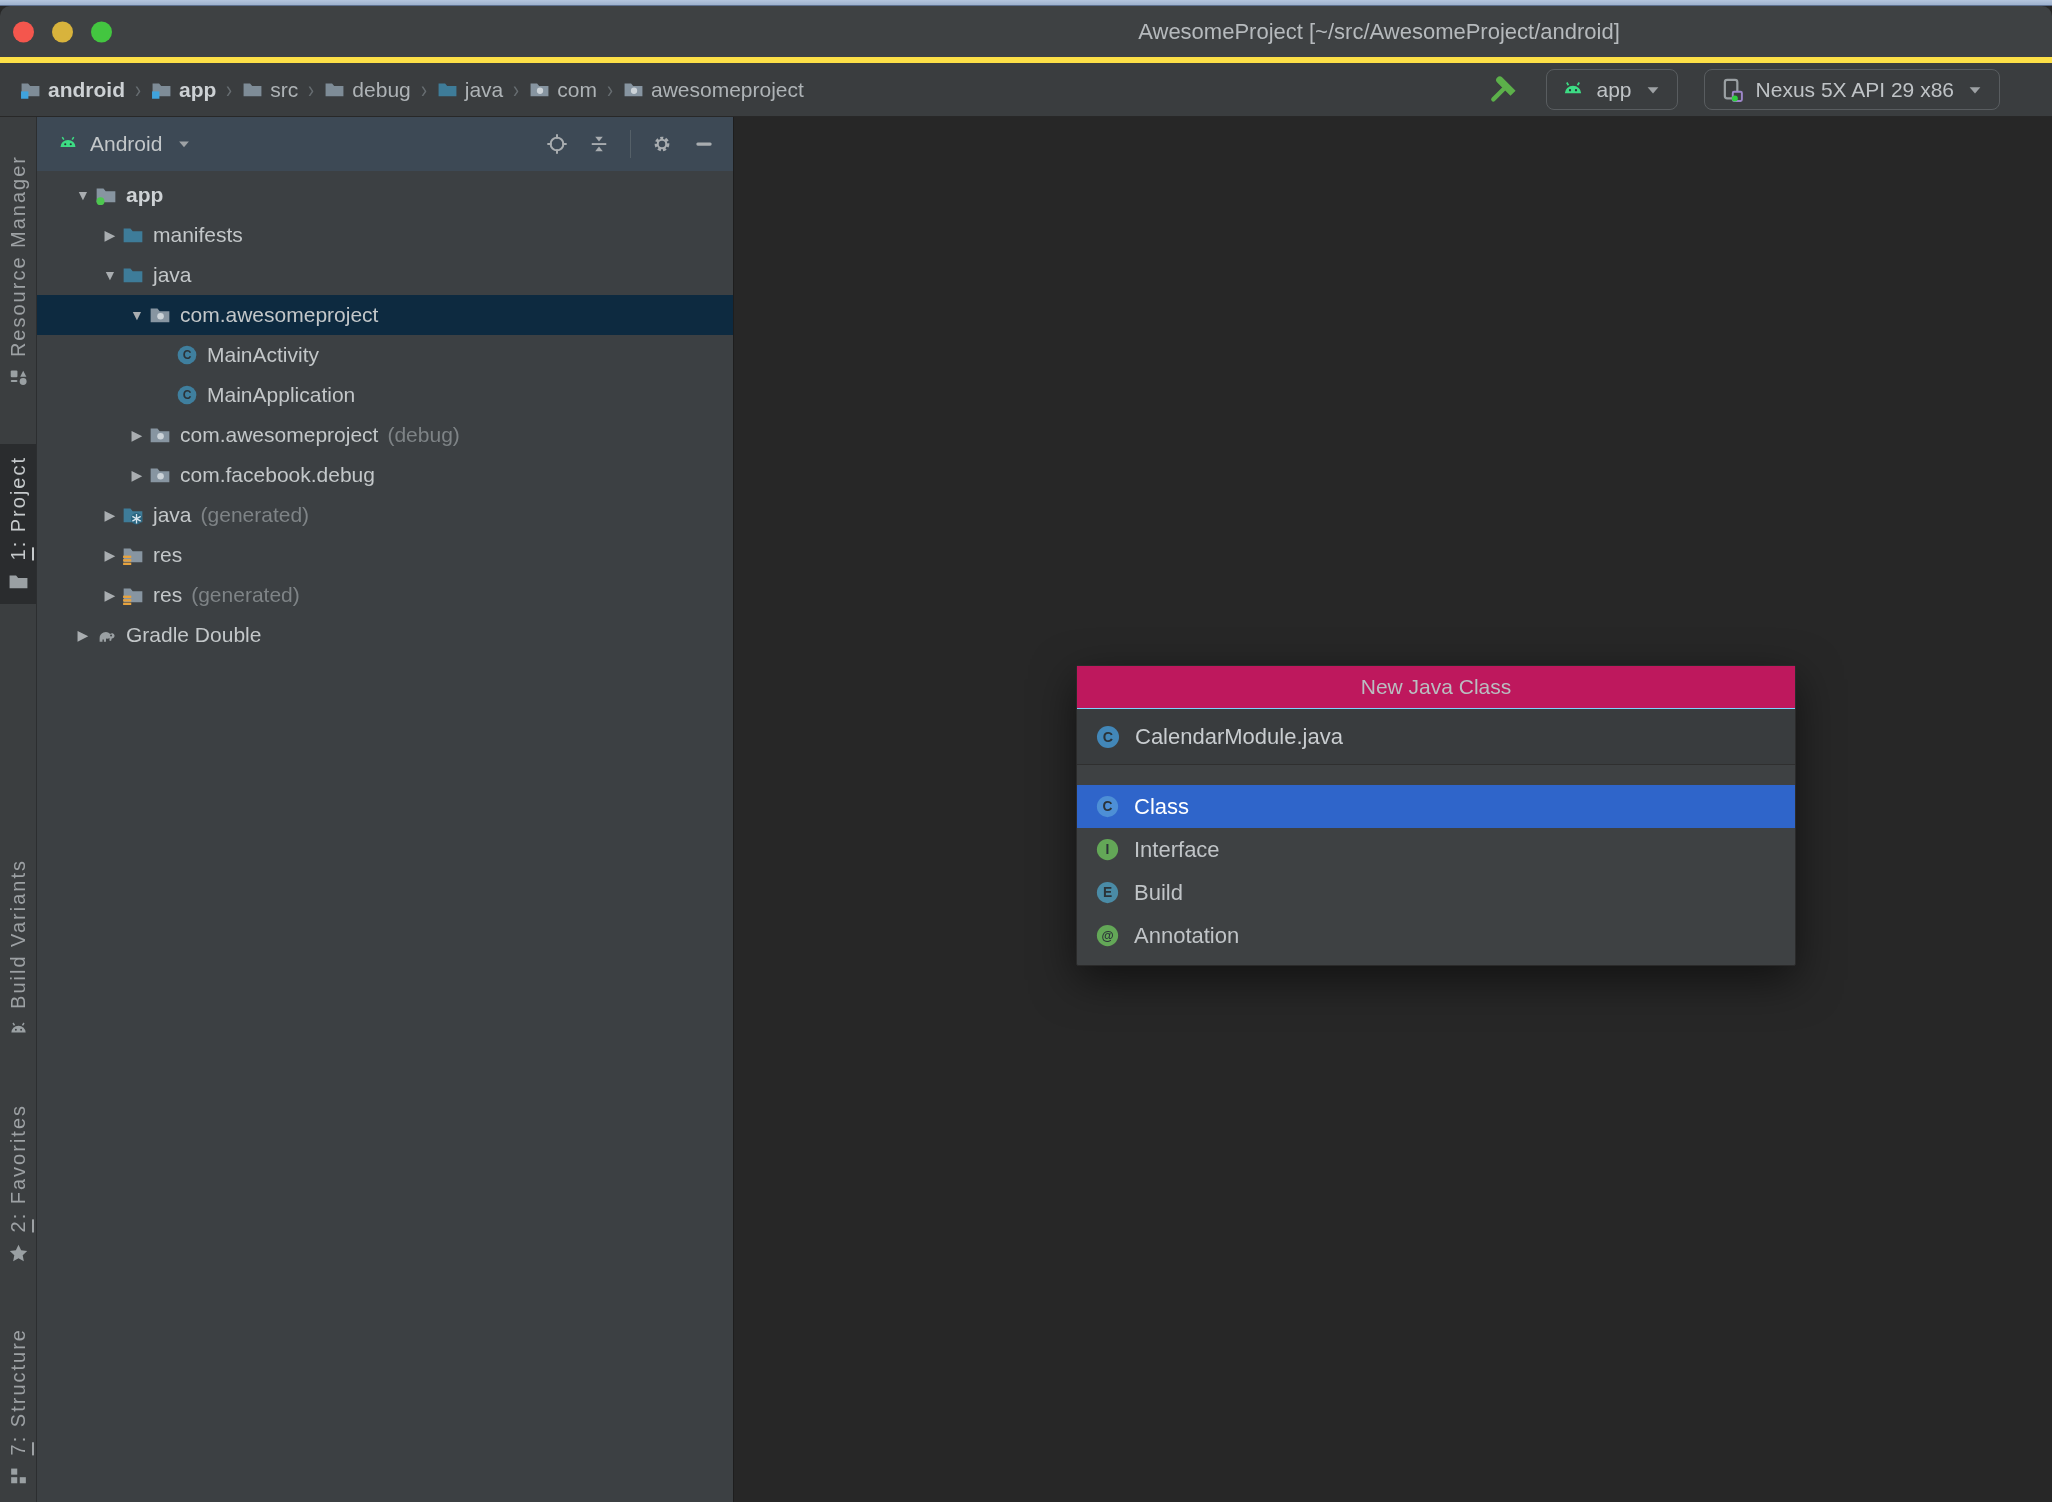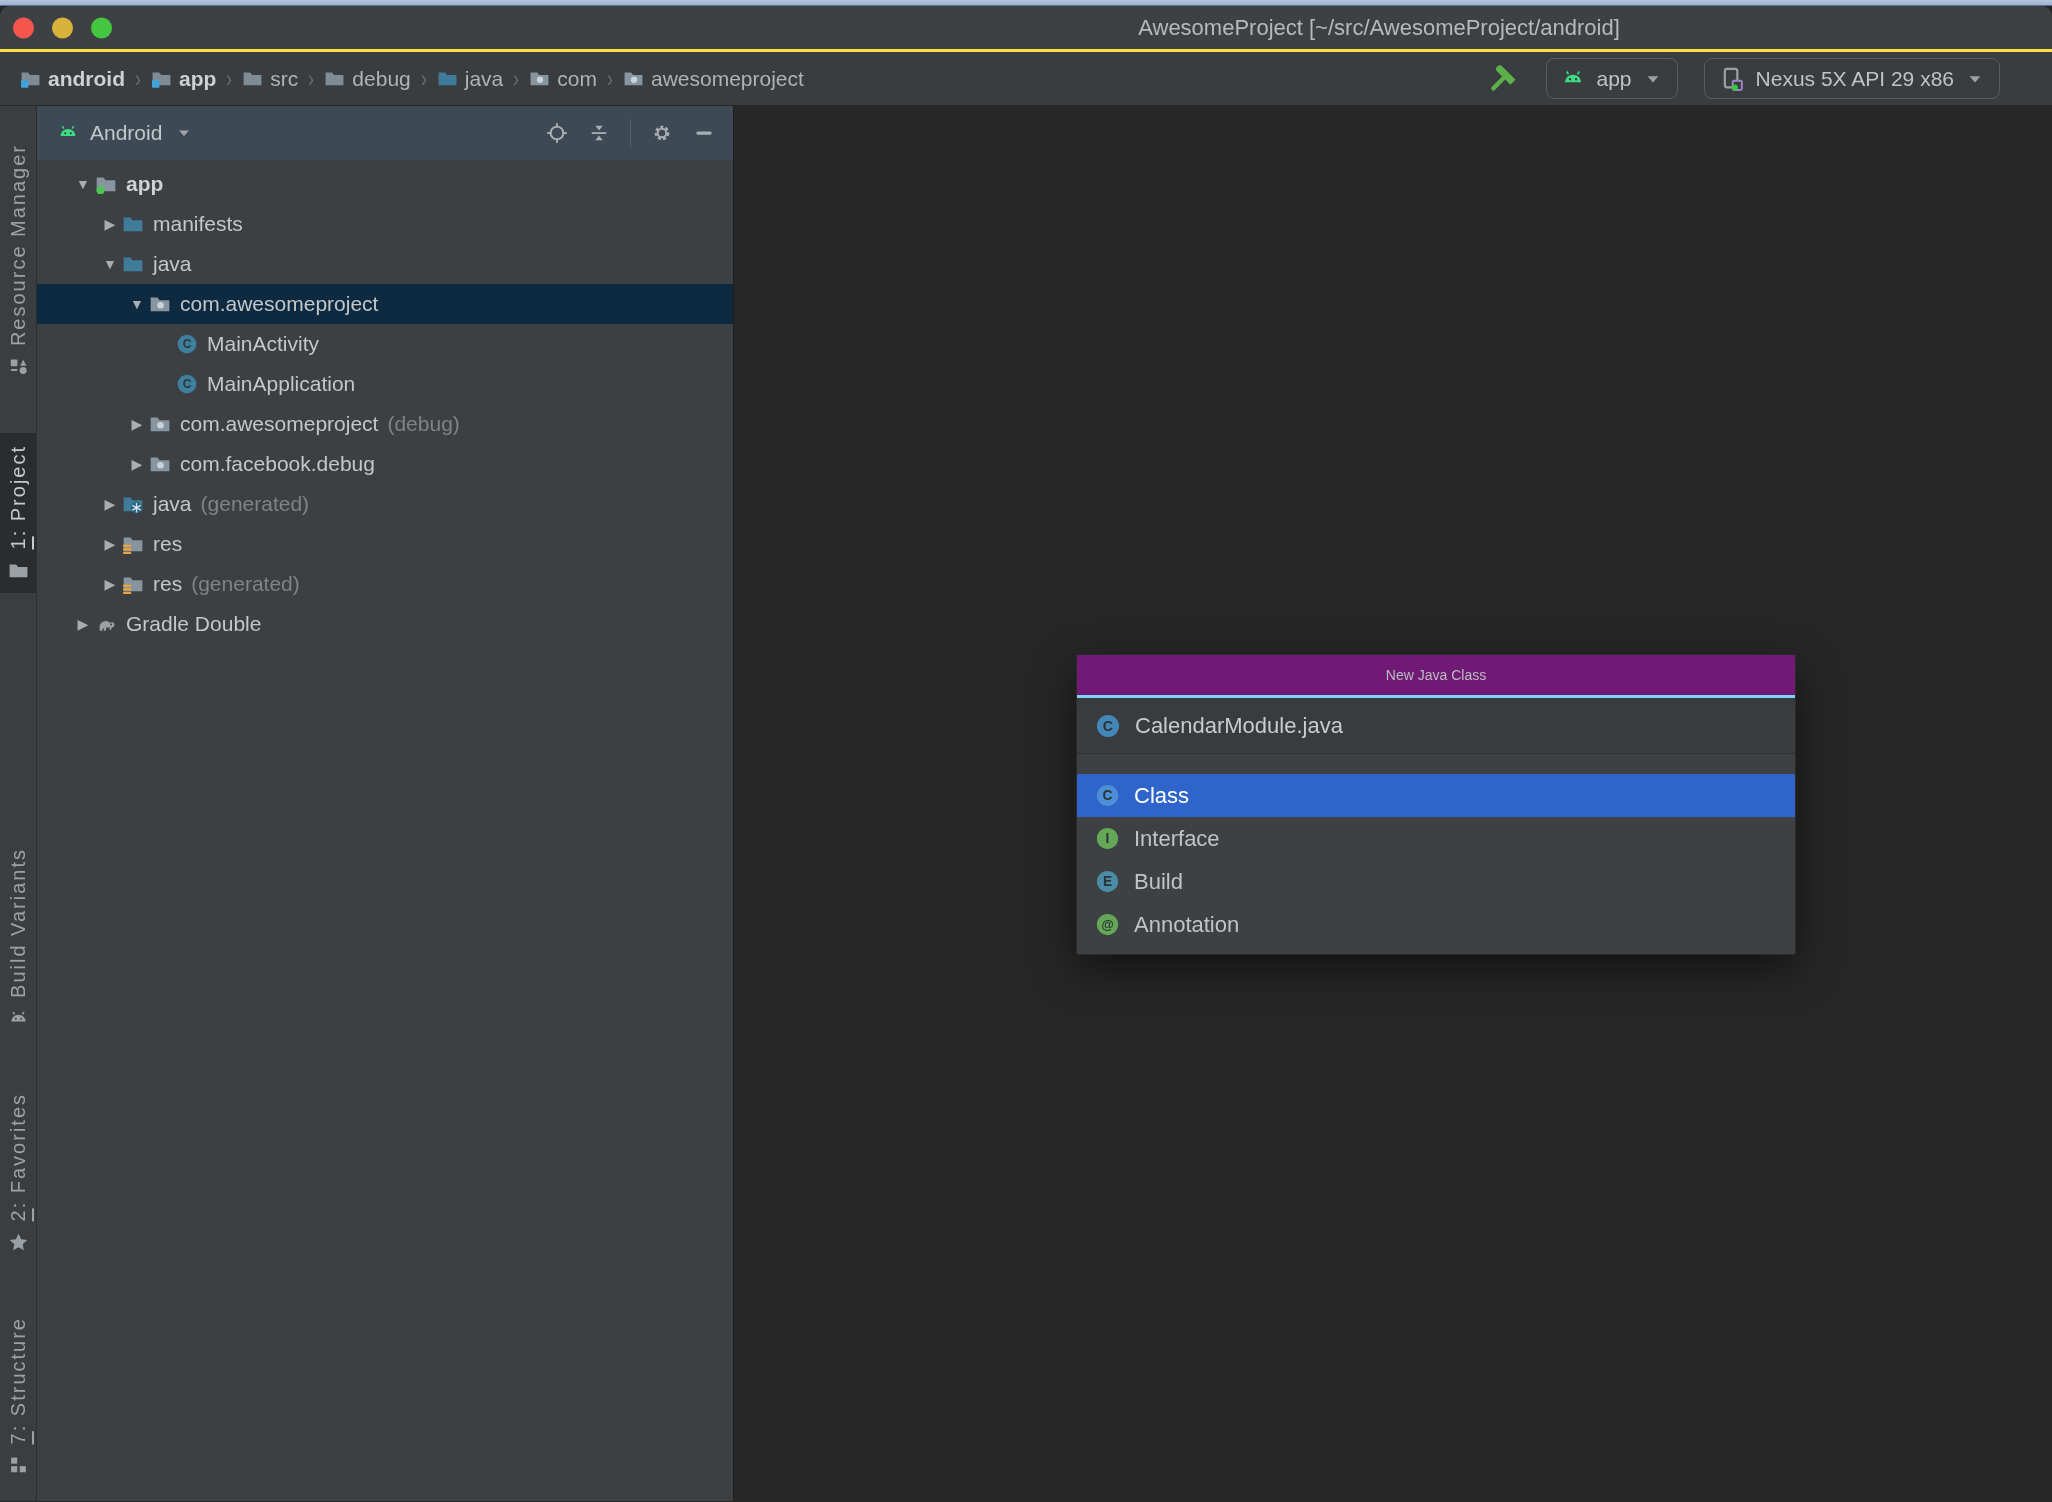--- a/index.html
+++ b/index.html
@@ -6,21 +6,21 @@
   html,body { background:#1d1d1d; }
   .screen{
     width:2052px; height:1502px; position:relative; overflow:hidden;
     font-family:"Liberation Sans", sans-serif; background:#272727;
   }
   
   .menubar-strip{ height:6px; background:linear-gradient(#b4c5dd,#9db1cd); border-bottom:1px solid #5d7090; }
 
   
   .titlebar{
-    height:46px; background:#3e4143; border-bottom:3px solid #fde047;
+    height:57px; background:#3e4143; border-bottom:6px solid #fde047;
     position:relative; border-radius:10px 10px 0 0;
   }
   .traffic{ position:absolute; left:13px; top:50%; transform:translateY(-50%); display:flex; gap:18px; }
   .tl{ width:21px; height:21px; border-radius:50%; display:inline-block; }
   .tl.red{ background:#f4564d; }
   .tl.yellow{ background:#d8b33c; }
   .tl.green{ background:#43c640; }
   .win-title{
     position:absolute; left:1379px; top:50%; transform:translate(-50%,-50%);
     color:#b6babd; font-size:22px; white-space:nowrap;
@@ -99,23 +99,23 @@
   .hint .blue{ color:#4a8df5; }
   .hint .shift-icon svg{ width:30px; height:30px; }
 
   
   .popup{
     position:absolute; left:342px; top:548px; width:720px;
     background:#3e4143; border:1px solid #2a2a2a; border-radius:2px;
     box-shadow:0 14px 44px rgba(0,0,0,.55);
   }
   .popup-header{
-    height:43px; background:#701a75; border-bottom:3px solid #7dd3fc;
+    height:43px; background:#be185d; border-bottom:1px solid #7dd3fc;
     display:flex; align-items:center; justify-content:center;
-    font-size:14px; color:#babec1;
+    font-size:21px; color:#babec1;
   }
   .popup-input{
     height:56px; background:#393c3e; border-bottom:1px solid #2f2f2f;
     display:flex; align-items:center; gap:14px; padding:0 18px;
     font-size:22px; color:#c9cdd0;
   }
   .popup-input svg{ width:26px; height:26px; }
   .popup-list{ padding:20px 0 8px; }
   .popup-row{
     height:43px; display:flex; align-items:center; gap:14px; padding:0 18px;

